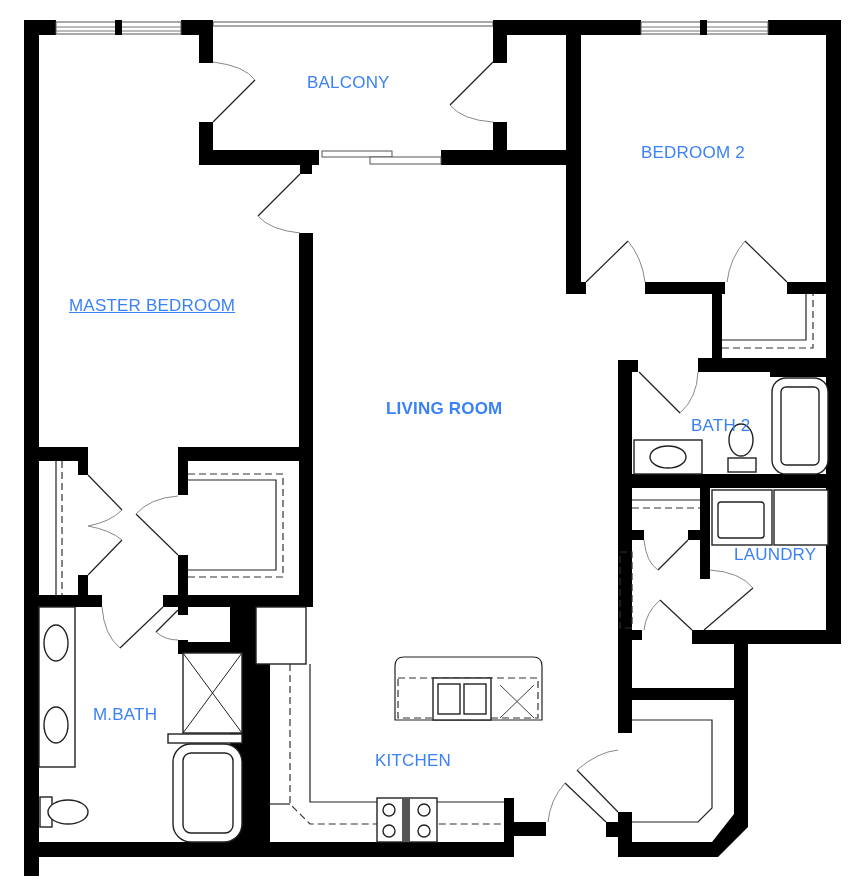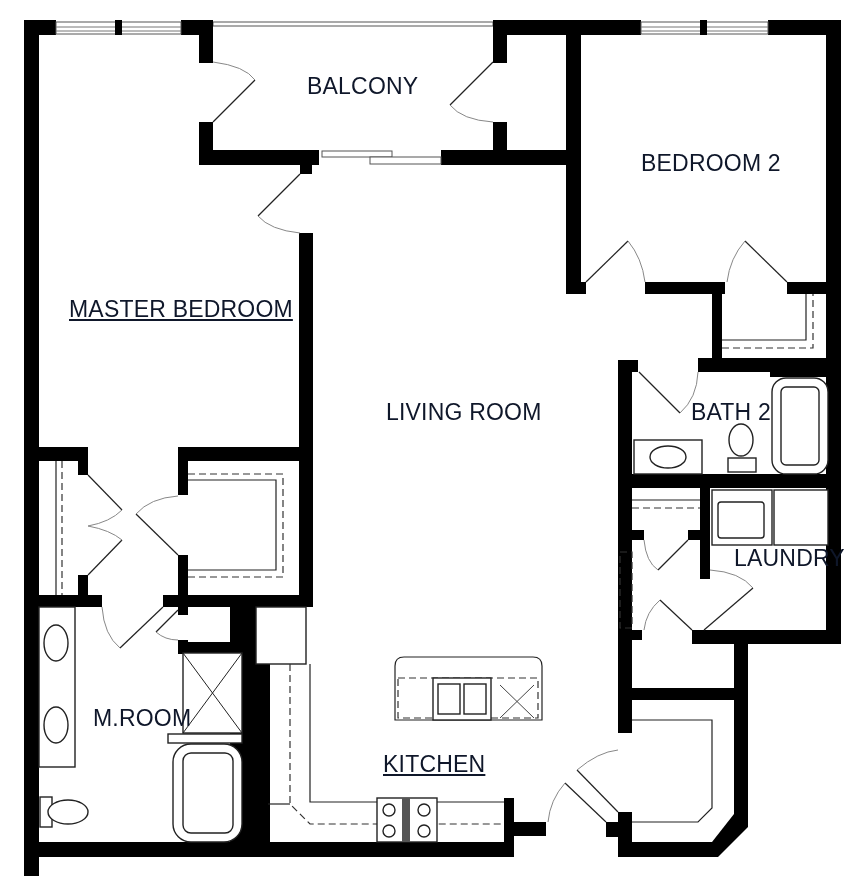--- a/index.html
+++ b/index.html
@@ -4,21 +4,21 @@
 <style>
   html, body { margin: 0; padding: 0; background: #ffffff; }
   body { width: 860px; height: 883px; position: relative; overflow: hidden; font-family: "Liberation Sans", sans-serif; }
   svg { position: absolute; left: 0; top: 0; }
   .wall { fill: #000; }
   .thin { fill: none; stroke: #222; stroke-width: 1.2; }
   .swing { fill: none; stroke: #888; stroke-width: 1; }
   .dash { fill: none; stroke: #333; stroke-width: 1.2; stroke-dasharray: 7 4; }
   .win { fill: #fff; stroke: #555; stroke-width: 1; }
   .fix { fill: #fff; stroke: #222; stroke-width: 1.4; }
-  .label { position: absolute; font-size: 23px; color: #0f172a; white-space: nowrap; letter-spacing: 0.2px; }
+  .label { position: absolute; font-size: 17px; color: #3b82f6; white-space: nowrap; letter-spacing: 0.2px; }
 </style>
 </head>
 <body>
 
 <svg width="860" height="883" viewBox="0 0 860 883">
 
   <g>
 
     <rect class="wall" x="24" y="20" width="32" height="15"></rect>
     <rect class="wall" x="181" y="20" width="32" height="15"></rect>
@@ -205,19 +205,19 @@
   </g>
 
   <path class="thin" d="M618 812 L577 770"></path>
   <path class="swing" d="M577 770 Q598 752 618 750"></path>
   <path class="thin" d="M606 822 L565 783"></path>
   <path class="swing" d="M565 783 Q550 800 548 822"></path>
   <path class="thin" d="M632 720 L712 720 L712 808 L698 822 L632 822"></path>
 </svg>
 
 <div class="label" style="left:307px; top:73px;">BALCONY</div>
-<div class="label" style="left:641px; top:150px;">BEDROOM 2</div>
+<div class="label" style="left:641px; top:143px;">BEDROOM 2</div>
 <div class="label" style="left:69px; top:296px;text-decoration:underline;">MASTER BEDROOM</div>
-<div class="label" style="left:386px; top:399px;">LIVING ROOM</div>
-<div class="label" style="left:691px; top:399px;">BATH 2</div>
+<div class="label" style="left:386px; top:399px;font-weight:bold;">LIVING ROOM</div>
+<div class="label" style="left:691px; top:416px;">BATH 2</div>
 <div class="label" style="left:722px; top:545px;margin-left:12px;">LAUNDRY</div>
-<div class="label" style="left:93px; top:705px;">M.ROOM</div>
-<div class="label" style="left:383px; top:751px;text-decoration:underline;">KITCHEN</div>
+<div class="label" style="left:93px; top:705px;">M.BATH</div>
+<div class="label" style="left:375px; top:751px;">KITCHEN</div>
 
 </body></html>

